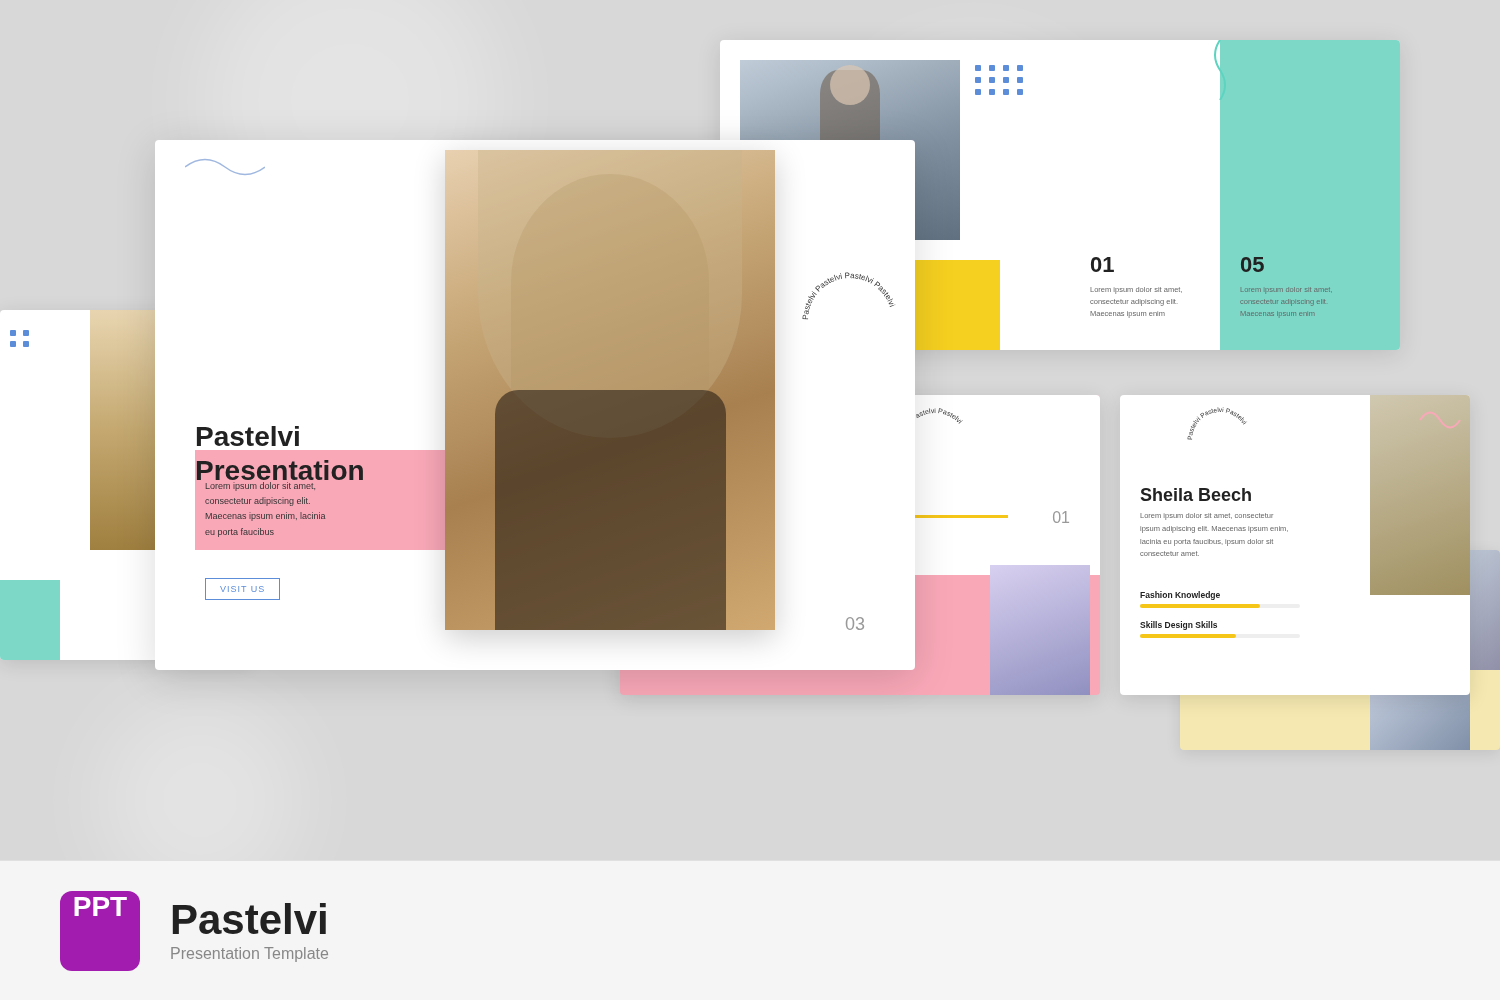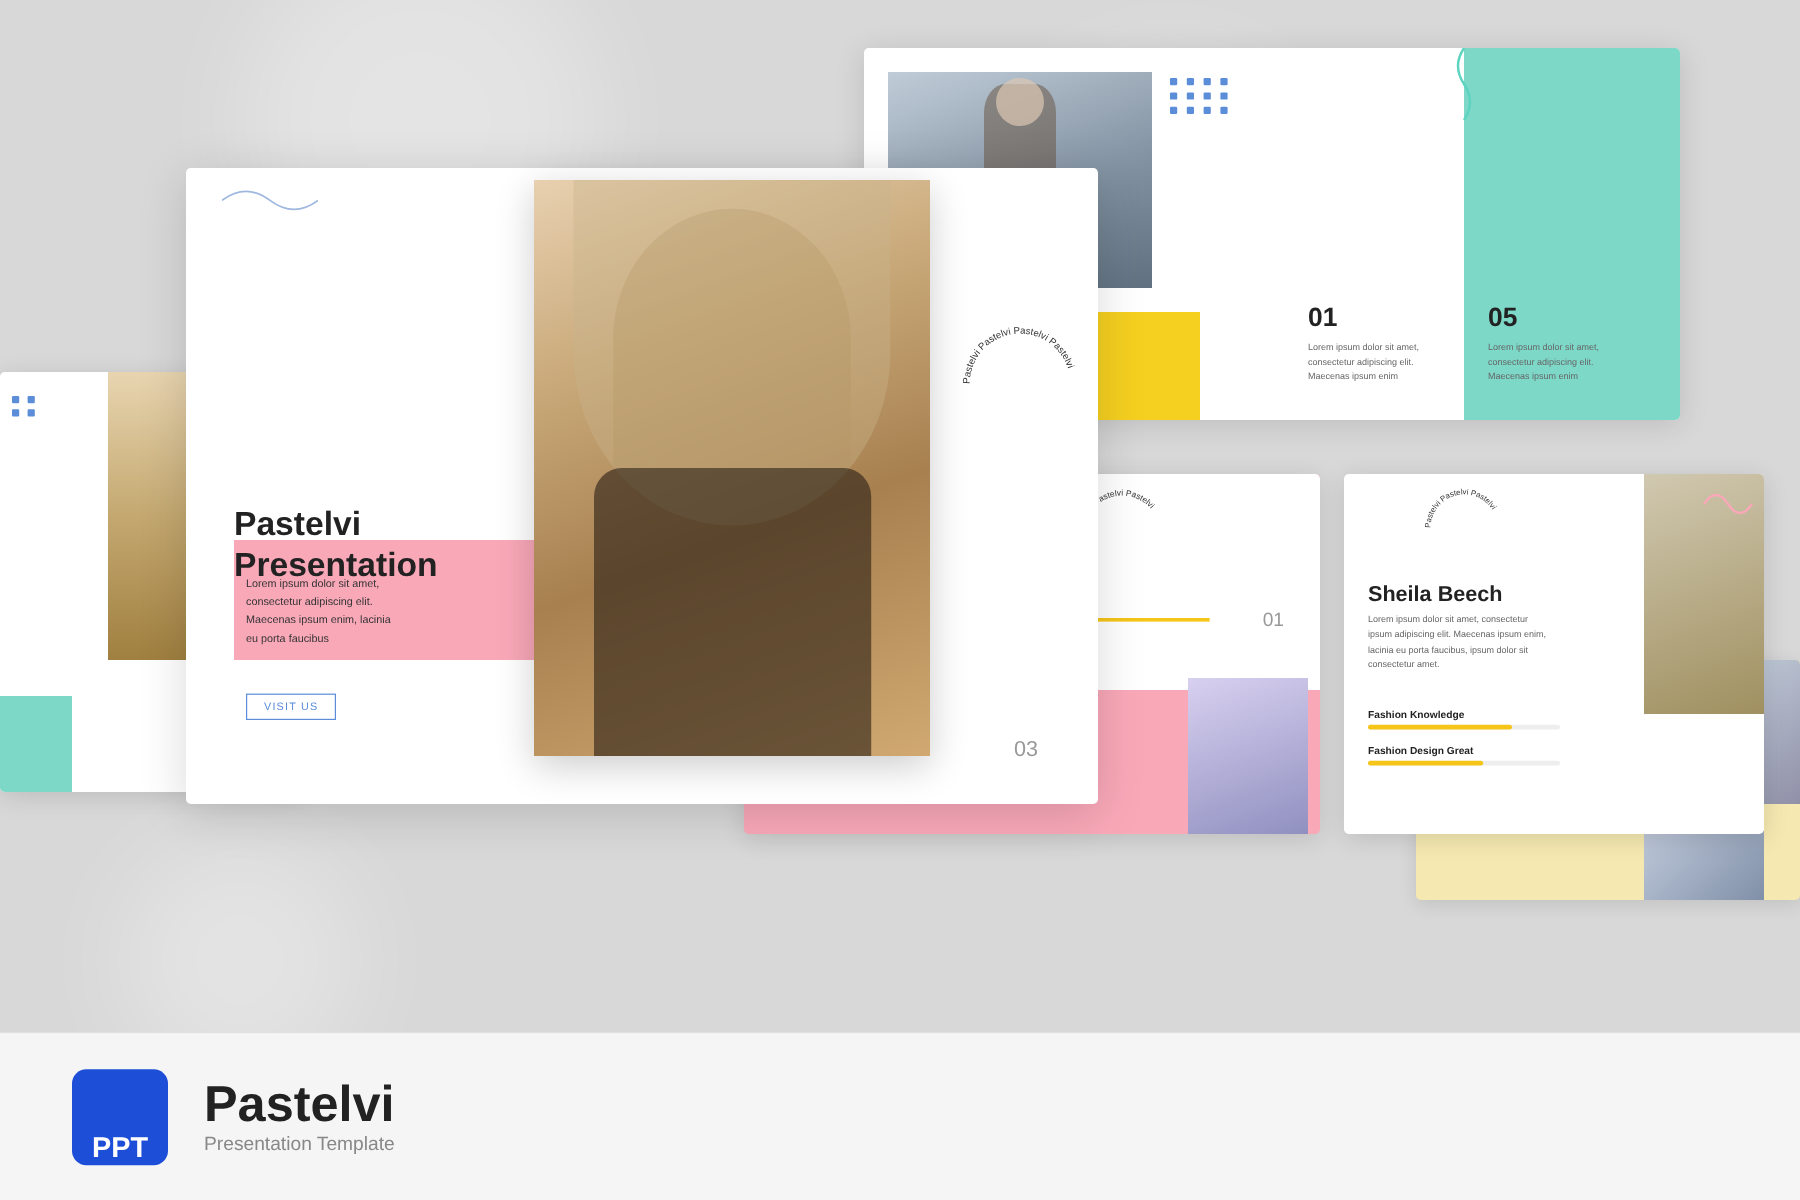--- a/index.html
+++ b/index.html
@@ -493,26 +493,26 @@
       display: flex;
       align-items: center;
       padding: 0 60px;
       gap: 30px;
       z-index: 20;
       border-top: 1px solid #e0e0e0;
     }
     .ppt-badge {
       width: 80px;
       height: 80px;
-      background: #1d4ed8;
+      background: #a21caf;
       border-radius: 12px;
       display: flex;
-      align-items: flex-end;
+      align-items: flex-start;
       justify-content: center;
-      font-size: 24px;
+      font-size: 28px;
       font-weight: 800;
       color: #fff;
       flex-shrink: 0;
     }
     .bottom-text {
       display: flex;
       flex-direction: column;
     }
     .bottom-brand {
       font-size: 42px;
@@ -746,21 +746,21 @@
 ipsum adipiscing elit. Maecenas ipsum enim,
 lacinia  eu porta faucibus, ipsum dolor sit
 consectetur  amet.</p>
   </div>
 
   <div class="sbr-skills">
     <div class="sbr-skill-label">Fashion Knowledge</div>
     <div class="sbr-skill-bar-bg">
       <div class="sbr-skill-bar-fill" style="width:75%;"></div>
     </div>
-    <div class="sbr-skill-label">Fashion Design Great</div>
+    <div class="sbr-skill-label">Skills Design Skills</div>
     <div class="sbr-skill-bar-bg">
       <div class="sbr-skill-bar-fill" style="width:60%;"></div>
     </div>
   </div>
 </div>
 
 <div class="slide-far-right">
   <div class="sfr-photo1">
     <div style="width:100%;height:100%;background:linear-gradient(135deg,#d8e8f0 0%,#9090a8 100%);"></div>
   </div>

